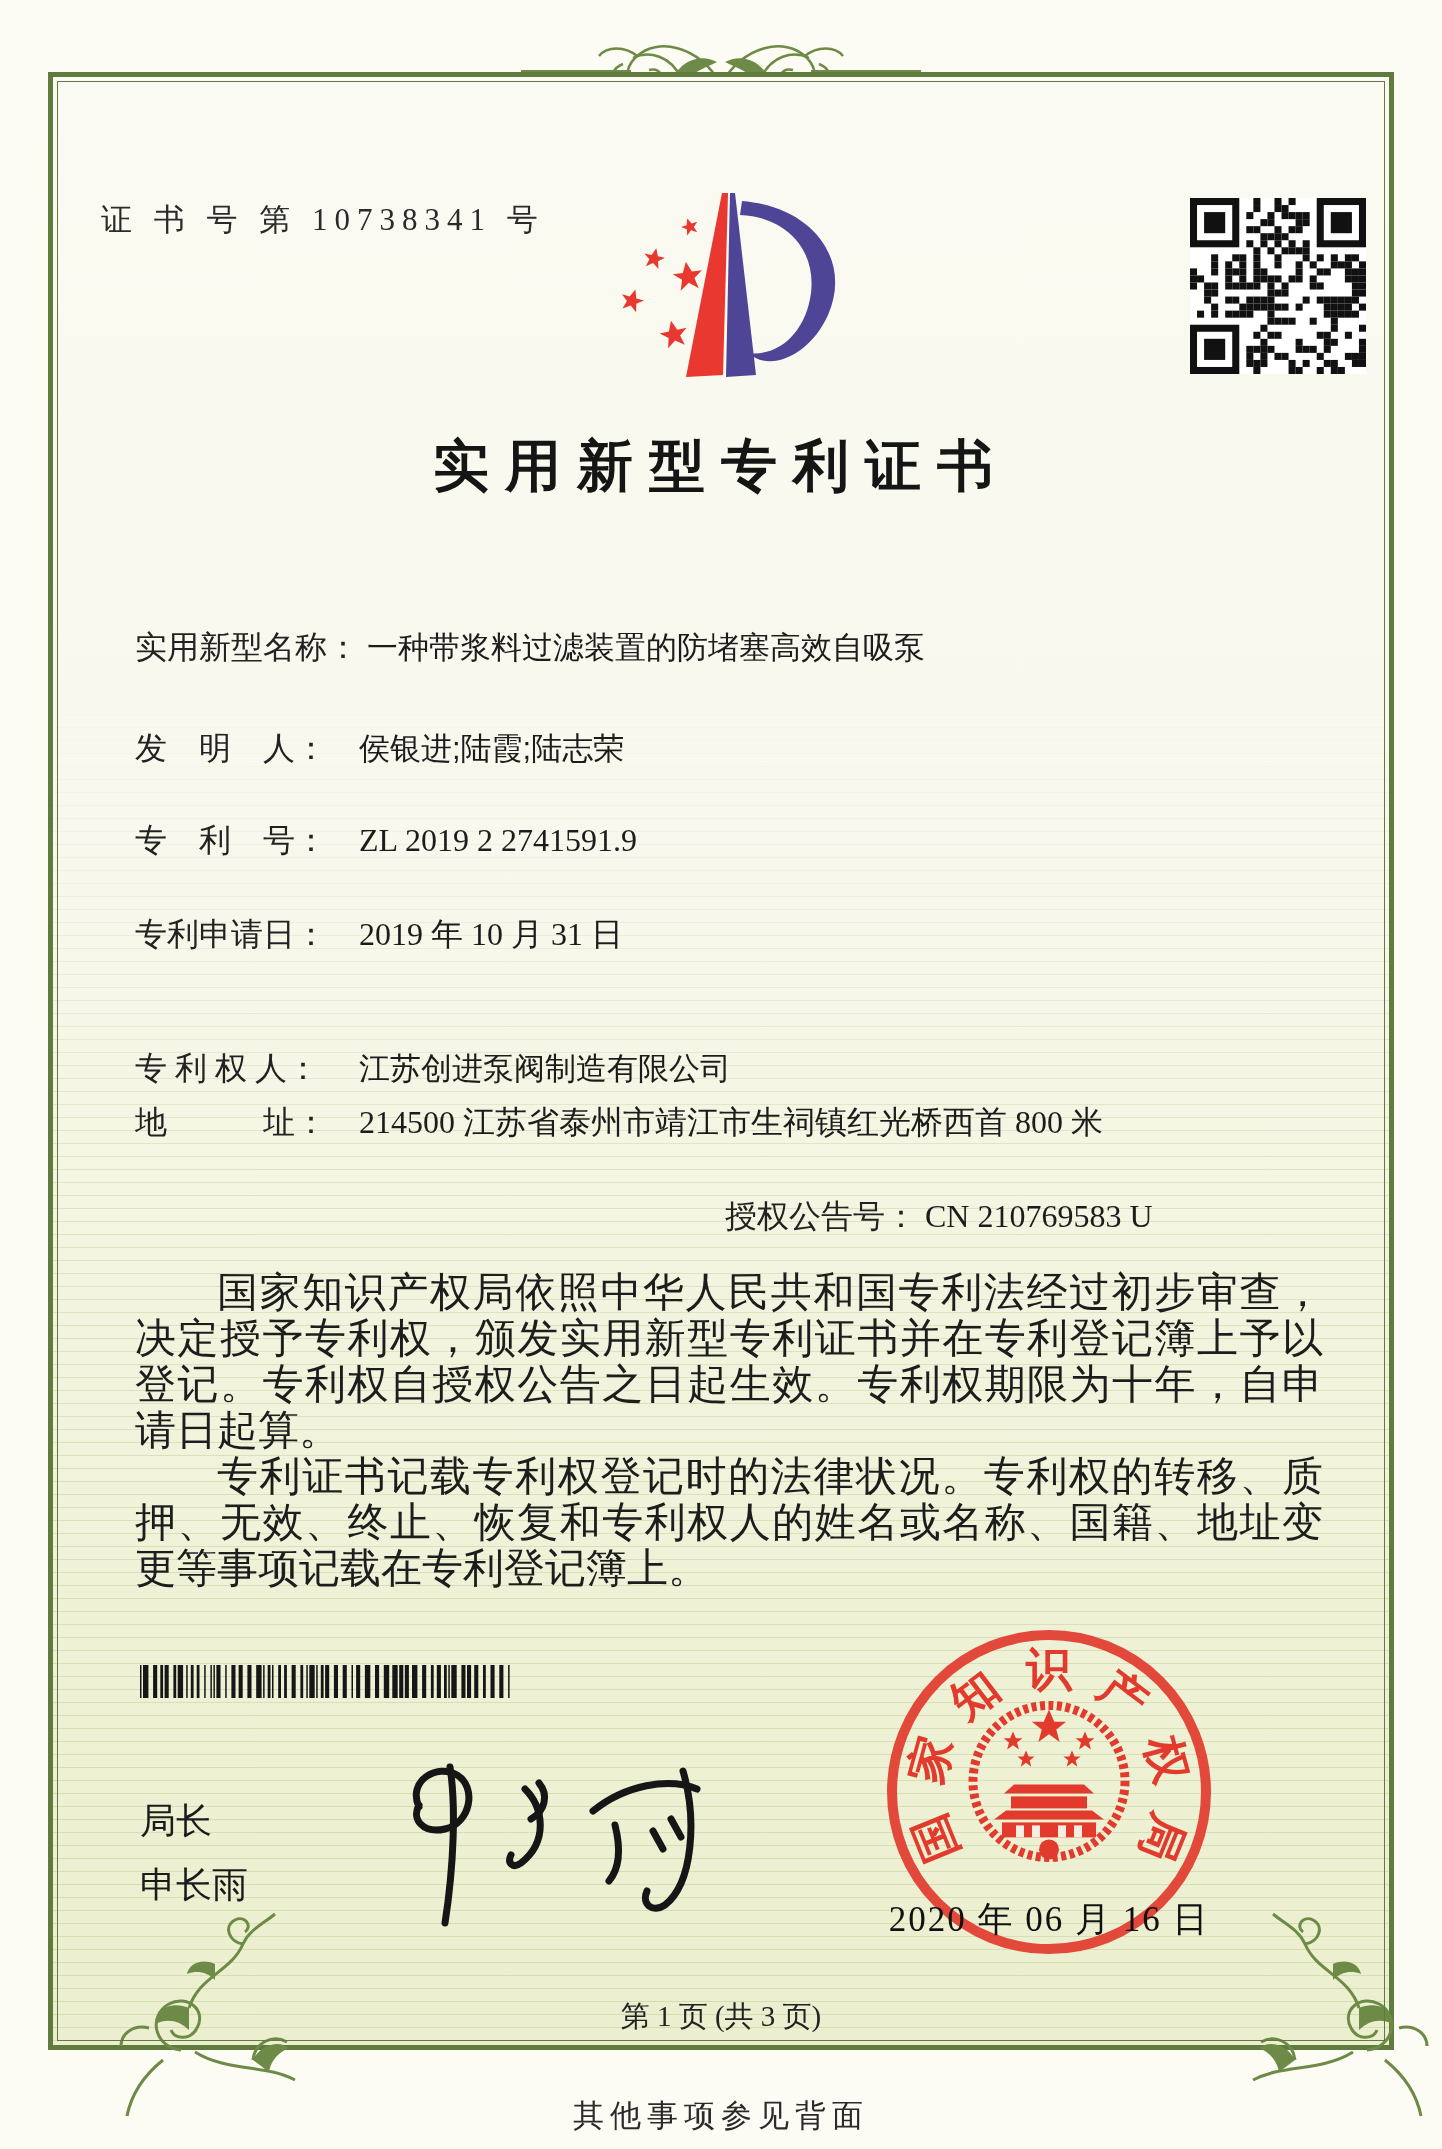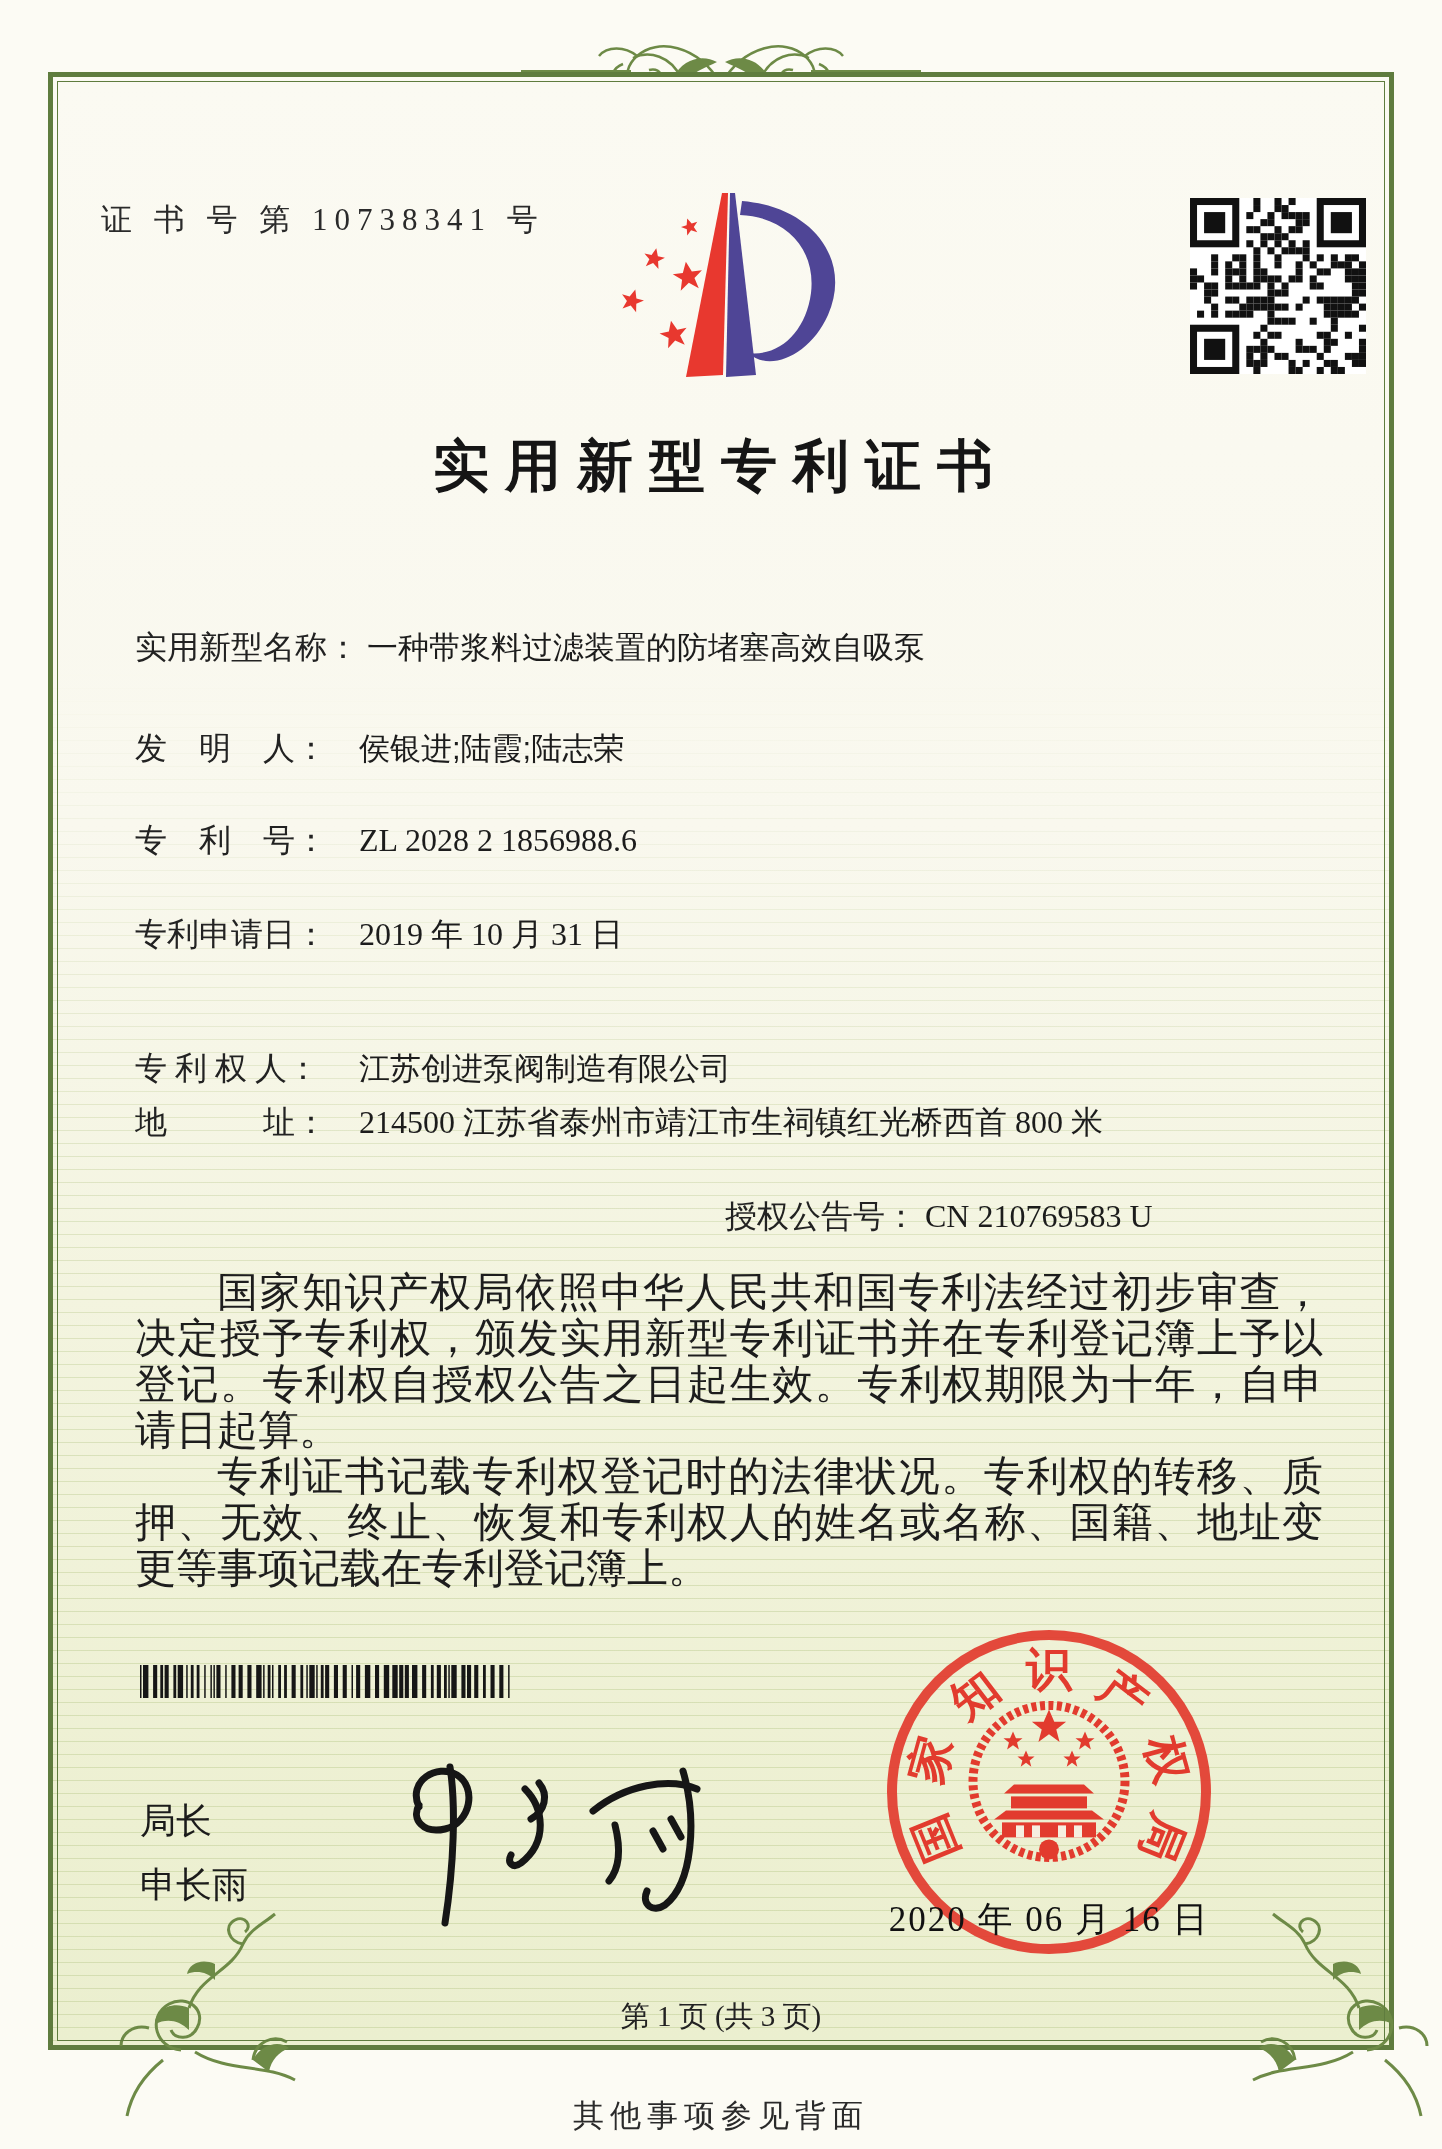--- a/index.html
+++ b/index.html
@@ -381,21 +381,21 @@
     <div class="field-row row-name">
       <span class="field-label">实用新型名称：</span>
       <span class="field-value hei">一种带浆料过滤装置的防堵塞高效自吸泵</span>
     </div>
     <div class="field-row row-inventor">
       <span class="field-label">发　明　人：</span>
       <span class="field-value hei">侯银进;陆霞;陆志荣</span>
     </div>
     <div class="field-row row-patno">
       <span class="field-label">专　利　号：</span>
-      <span class="field-value">ZL 2028 2 1856988.6</span>
+      <span class="field-value">ZL 2019 2 2741591.9</span>
     </div>
     <div class="field-row row-filing">
       <span class="field-label">专利申请日：</span>
       <span class="field-value">2019 年 10 月 31 日</span>
     </div>
     <div class="field-row row-patentee">
       <span class="field-label">专 利 权 人：</span>
       <span class="field-value hei">江苏创进泵阀制造有限公司</span>
     </div>
     <div class="field-row row-address">

